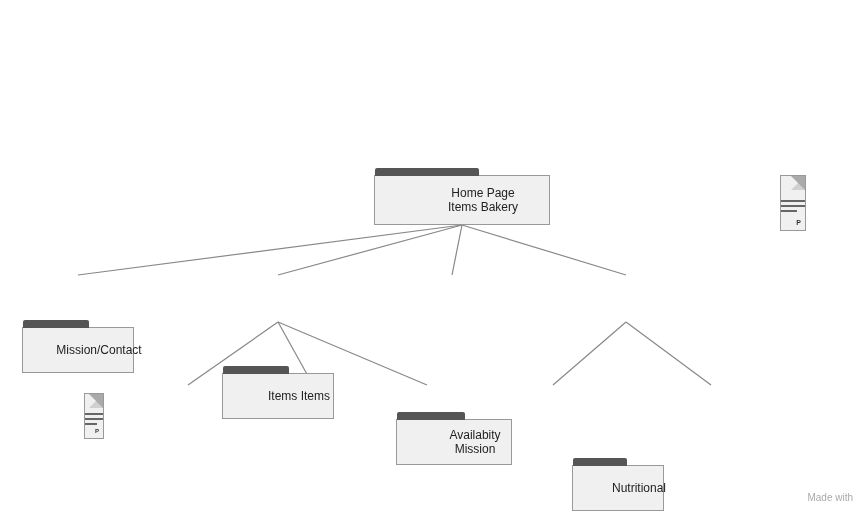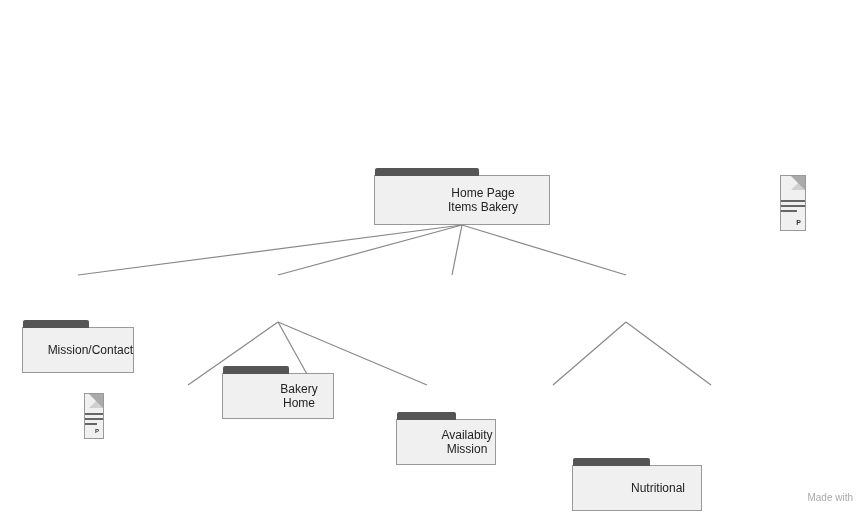--- a/index.html
+++ b/index.html
@@ -146,36 +146,36 @@
   <div class="icon-doc">
     <div class="icon-doc-lines">
       <div class="icon-doc-line"></div>
       <div class="icon-doc-line"></div>
       <div class="icon-doc-line short"></div>
     </div>
     <span class="icon-doc-badge">P</span>
   </div>
 </div>
 
-<div class="node tab-node" style="left: 22px; top: 277px; width: 112px; height: 46px; justify-content: flex-end;">
+<div class="node tab-node" style="left: 22px; top: 277px; width: 112px; height: 46px;">
   <span>Mission/Contact</span>
 </div>
 
 <div class="node tab-node" style="left: 222px; top: 277px; width: 112px; height: 46px;">
-  <span>Bakery Home</span>
+  <span>Items Items</span>
 </div>
 
-<div class="node tab-node" style="left: 396px; top: 277px; width: 100px; height: 46px;">
+<div class="node tab-node" style="left: 396px; top: 277px; width: 116px; height: 46px;">
   <div>
     <div>Availabity</div>
     <div>Mission</div>
   </div>
 </div>
 
-<div class="node tab-node" style="left: 572px; top: 277px; width: 130px; height: 46px;">
+<div class="node tab-node" style="left: 572px; top: 277px; width: 92px; height: 46px;">
   <span>Nutritional</span>
 </div>
 
 <div class="node" style="left: 52px; top: 393px; width: 38px; height: 46px;">
   <div class="icon-doc" style="width: 38px; height: 46px;">
     <div class="icon-doc-lines">
       <div class="icon-doc-line" style="width: 18px;"></div>
       <div class="icon-doc-line" style="width: 18px;"></div>
       <div class="icon-doc-line short" style="width: 12px;"></div>
     </div>

